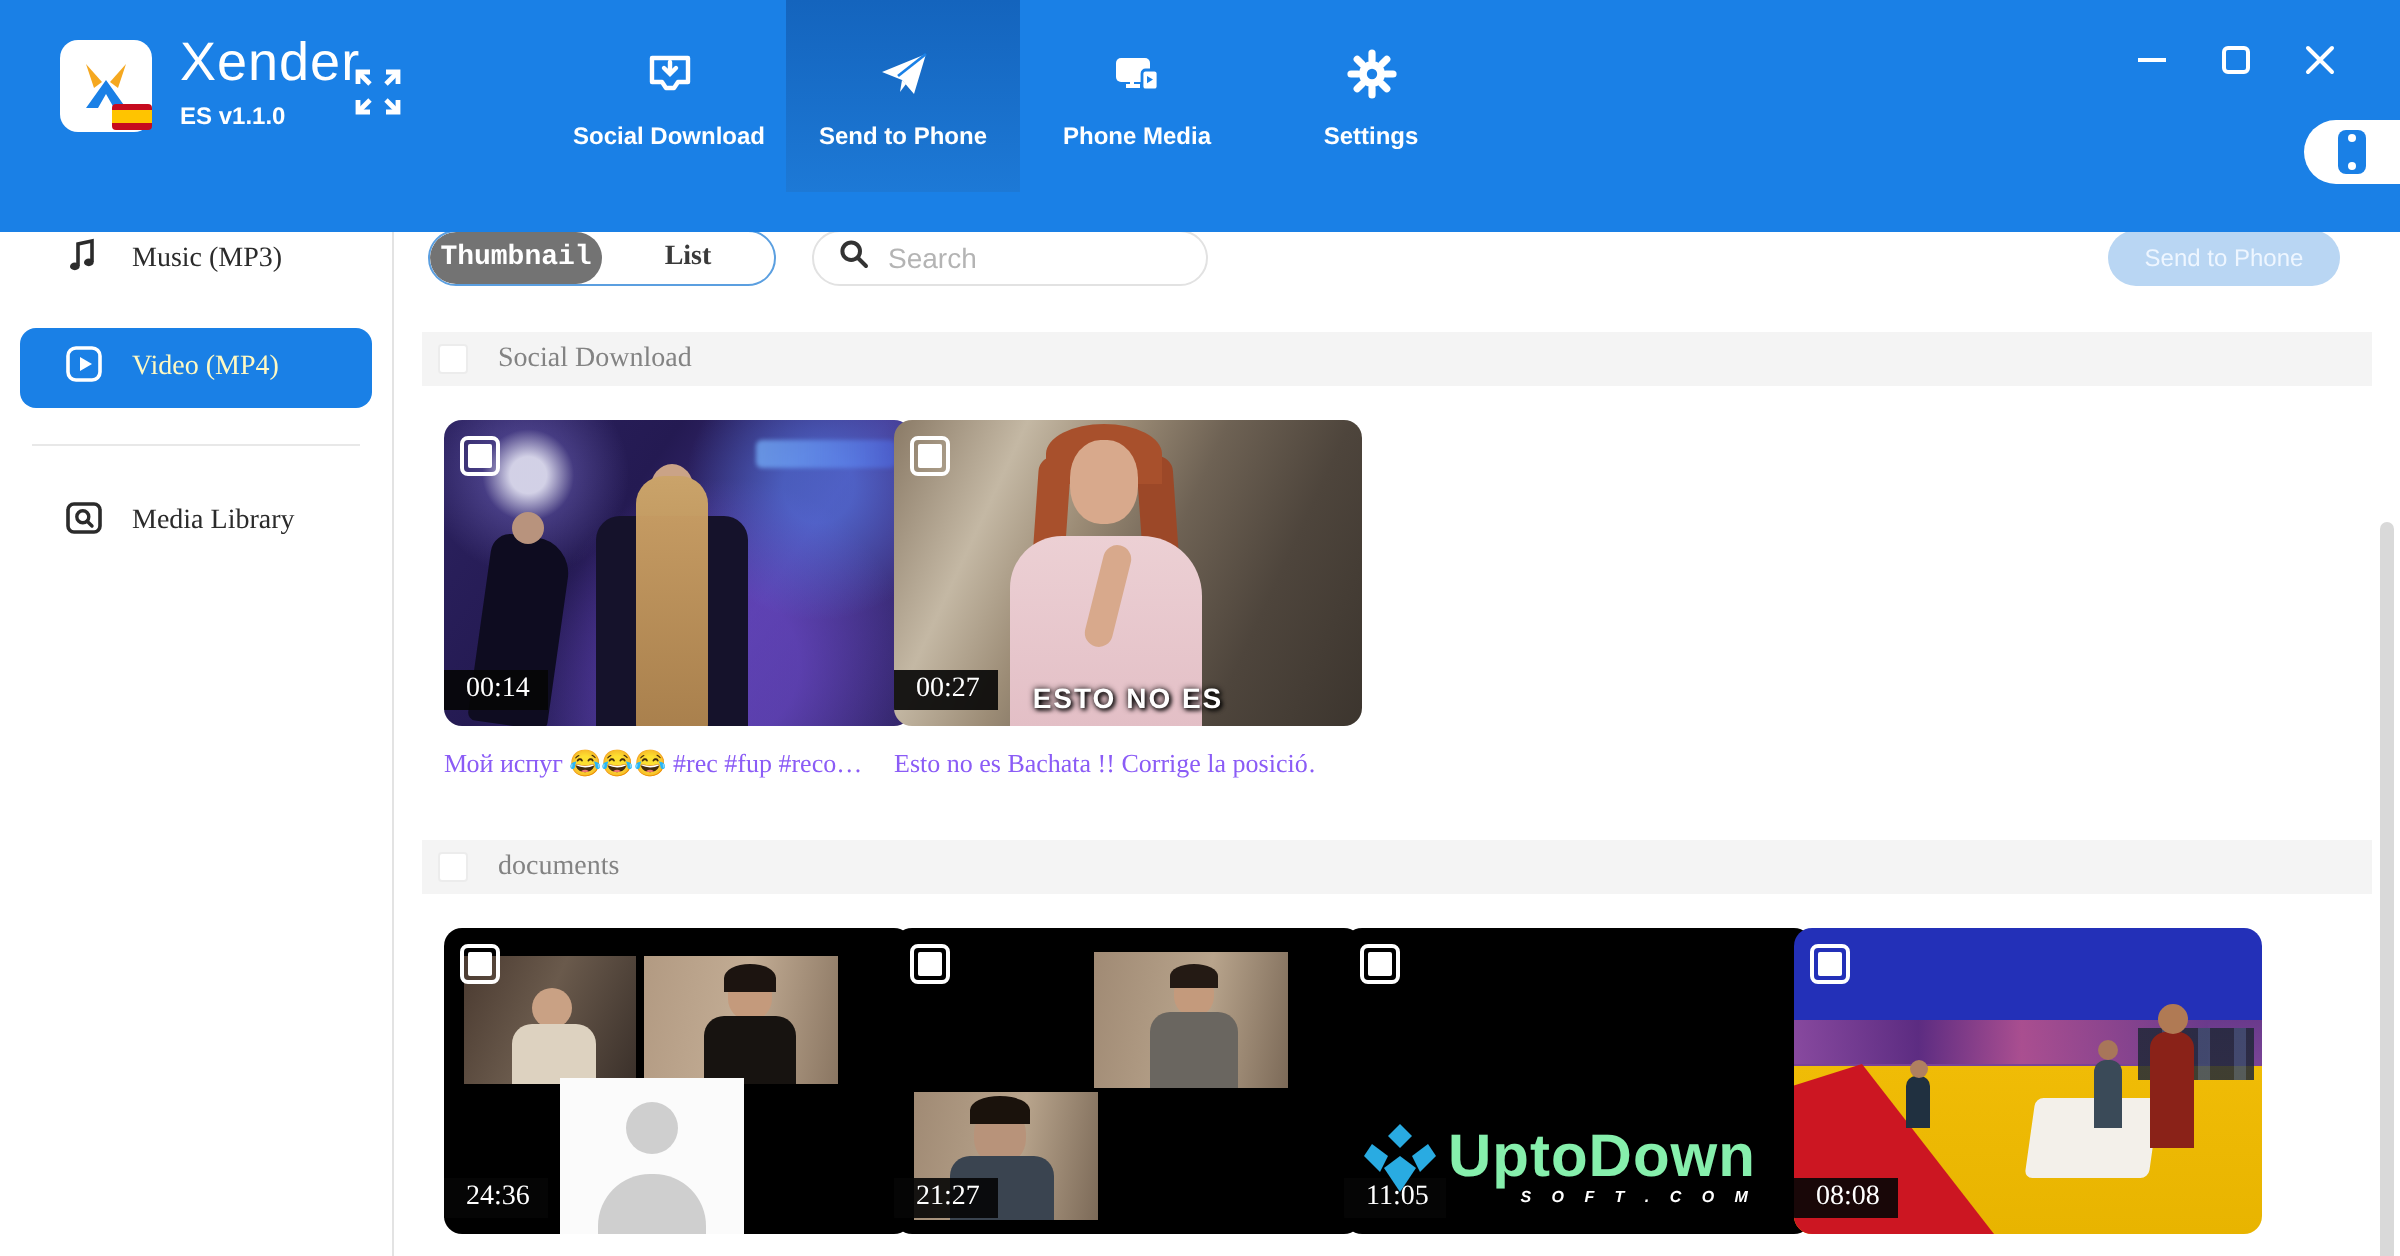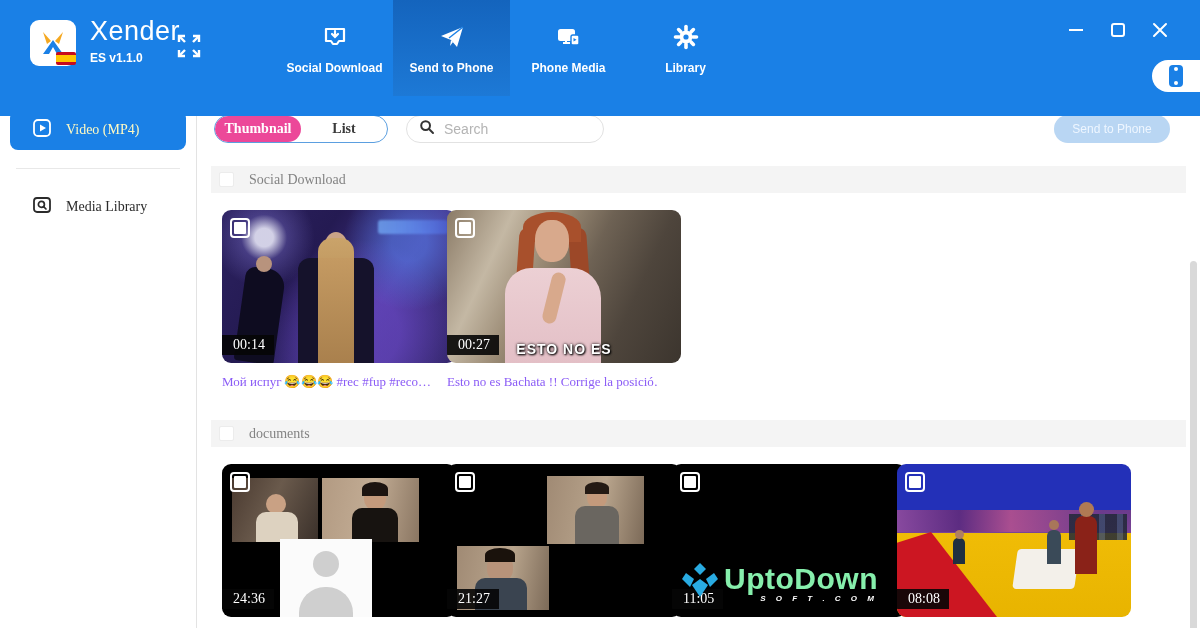--- a/index.html
+++ b/index.html
@@ -49,21 +49,21 @@
   .side-divider { height:1px; background:#e8e8e8; margin:18px 16px; }
 
   
   .main { position:absolute; left:198px; top:96px; width:1002px; height:532px; background:#fff; }
 
   .toolbar { position:absolute; top:19px; left:0; width:100%; height:30px; }
   .view-toggle { position:absolute; left:16px; top:0; width:174px; height:28px; background:#fff;
                  border:1px solid #5b9fe0; border-radius:14px; display:flex; overflow:hidden; cursor:pointer; }
   .vt-opt { flex:1; display:flex; align-items:center; justify-content:center;
             font-family:"Liberation Serif", serif; font-size:14px; font-weight:bold; color:#3a3a3a; }
-  .vt-opt.sel { background:#ec4899; color:#fff; border-radius:14px; }
+  .vt-opt.sel { background:#737373; color:#fff; border-radius:14px;font-family:Liberation Mono, monospace; }
   .search-box { position:absolute; left:208px; top:0; width:198px; height:28px; border:1px solid #e2e2e2;
                 border-radius:14px; background:#fff; display:flex; align-items:center; padding:0 12px; }
   .search-box input { border:none; outline:none; font-size:14px; color:#444; width:140px; margin-left:9px;
                       font-family:"Liberation Sans", sans-serif; background:transparent; }
   .search-box input::placeholder { color:#b4b4b4; }
   .send-btn { position:absolute; right:30px; top:0; width:116px; height:28px; background:#b9d6f3;
               border:none; border-radius:14px; color:#eef6ff; font-size:12px; cursor:default; }
 
   .section-band { position:absolute; left:13px; width:975px; height:27px; background:#f4f4f4;
                   display:flex; align-items:center; padding-left:8px; }
@@ -248,21 +248,21 @@
               <line x1="20" y1="13" x2="23.5" y2="13"></line>
             <line x1="5.6" y1="5.6" x2="8" y2="8"></line>
               <line x1="18" y1="18" x2="20.4" y2="20.4"></line>
             <line x1="5.6" y1="20.4" x2="8" y2="18"></line>
               <line x1="18" y1="8" x2="20.4" y2="5.6"></line>
           </g>
           <circle cx="13" cy="13" r="6.5" fill="#fff"></circle>
           <circle cx="13" cy="13" r="2.6" fill="#1a80e6"></circle>
         </svg>
       </span>
-      <span class="tlabel">Library</span>
+      <span class="tlabel">Settings</span>
     </div>
   </div>
 
   <div class="win-controls">
     <div class="win-btn">
       <svg width="18" height="18" viewBox="0 0 18 18">
           <line x1="2" y1="9" x2="16" y2="9" stroke="#fff" stroke-width="2"></line>
         </svg>
     </div>
     <div class="win-btn">
@@ -276,20 +276,30 @@
         </svg>
     </div>
   </div>
 
   <div class="phone-pill">
     <span class="phone-glyph"></span>
   </div>
 </div>
 
 <div class="sidebar">
+  <div class="side-item">
+    <span>
+      <svg width="20" height="20" viewBox="0 0 20 20">
+        <path d="M7 15 V4 l7 -1.5 V13" fill="none" stroke="#2b2b2b" stroke-width="1.8"></path>
+        <ellipse cx="5.4" cy="15.2" rx="2.4" ry="1.9" fill="#2b2b2b"></ellipse>
+        <ellipse cx="12.4" cy="13.2" rx="2.4" ry="1.9" fill="#2b2b2b"></ellipse>
+      </svg>
+    </span>
+    <span class="slabel">Music (MP3)</span>
+  </div>
 
   <div class="side-item active">
     <span>
       <svg width="20" height="20" viewBox="0 0 20 20">
         <rect x="2" y="2" width="16" height="16" rx="4" fill="none" stroke="#fff" stroke-width="1.8"></rect>
         <path d="M8 6.5 L14 10 L8 13.5 Z" fill="#fff"></path>
       </svg>
     </span>
     <span class="slabel">Video (MP4)</span>
   </div>

